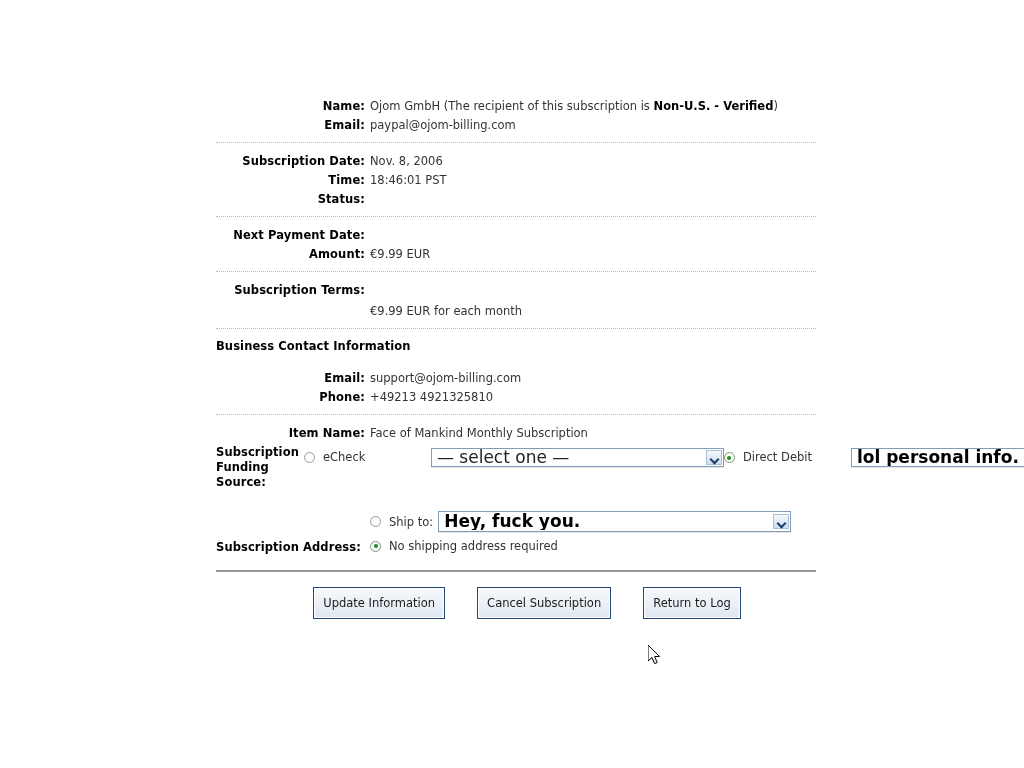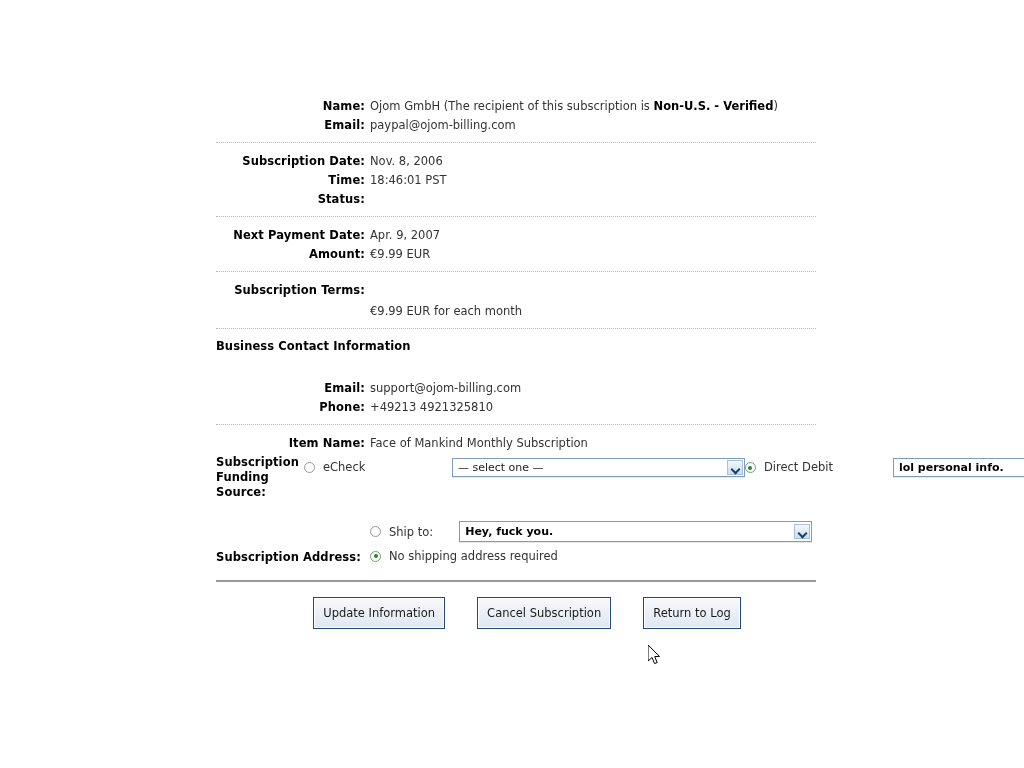--- a/index.html
+++ b/index.html
@@ -48,21 +48,21 @@
 
   .sep {
     border-top: 1px dotted #b9b9b9;
     height: 0;
     margin: 9px 0 10px 0;
   }
 
   .section-title {
     font-weight: bold;
     font-size: 11.5px;
-    margin: 0 0 16px 0;
+    margin: 0 0 6px 0;
     letter-spacing: 0.1px;
   }
 
   .terms-val {
     margin-left: 154px;
     color: #333333;
     line-height: 16px;
     padding-top: 2px;
   }
 
@@ -106,23 +106,22 @@
   .select {
     display: inline-flex;
     align-items: center;
     justify-content: space-between;
     height: 19px;
     box-sizing: border-box;
     border: 1px solid #7f9db9;
     background: #ffffff;
     padding: 0 1px 0 5px;
     color: #222222;
-    font-size: 11px;
+    font-size: 17px;
     box-shadow: 0 1px 0 #e8e8e8;
-    margin-left: 21px;
   }
   .select .txt {
     overflow: hidden;
     white-space: nowrap;
     line-height: 17px;
   }
   .select.bold .txt {
     font-weight: bold;
     color: #000;
   }
@@ -243,21 +242,20 @@
     <div class="val">18:46:01 PST</div>
   </div>
   <div class="row">
     <div class="lbl">Status:</div>
   </div>
 
   <div class="sep"></div>
 
   <div class="row">
     <div class="lbl">Next Payment Date:</div>
-    <div class="val">Apr. 9, 2007</div>
   </div>
   <div class="row">
     <div class="lbl">Amount:</div>
     <div class="val">€9.99 EUR</div>
   </div>
 
   <div class="sep"></div>
 
   <div class="row">
     <div class="lbl">Subscription Terms:</div>

